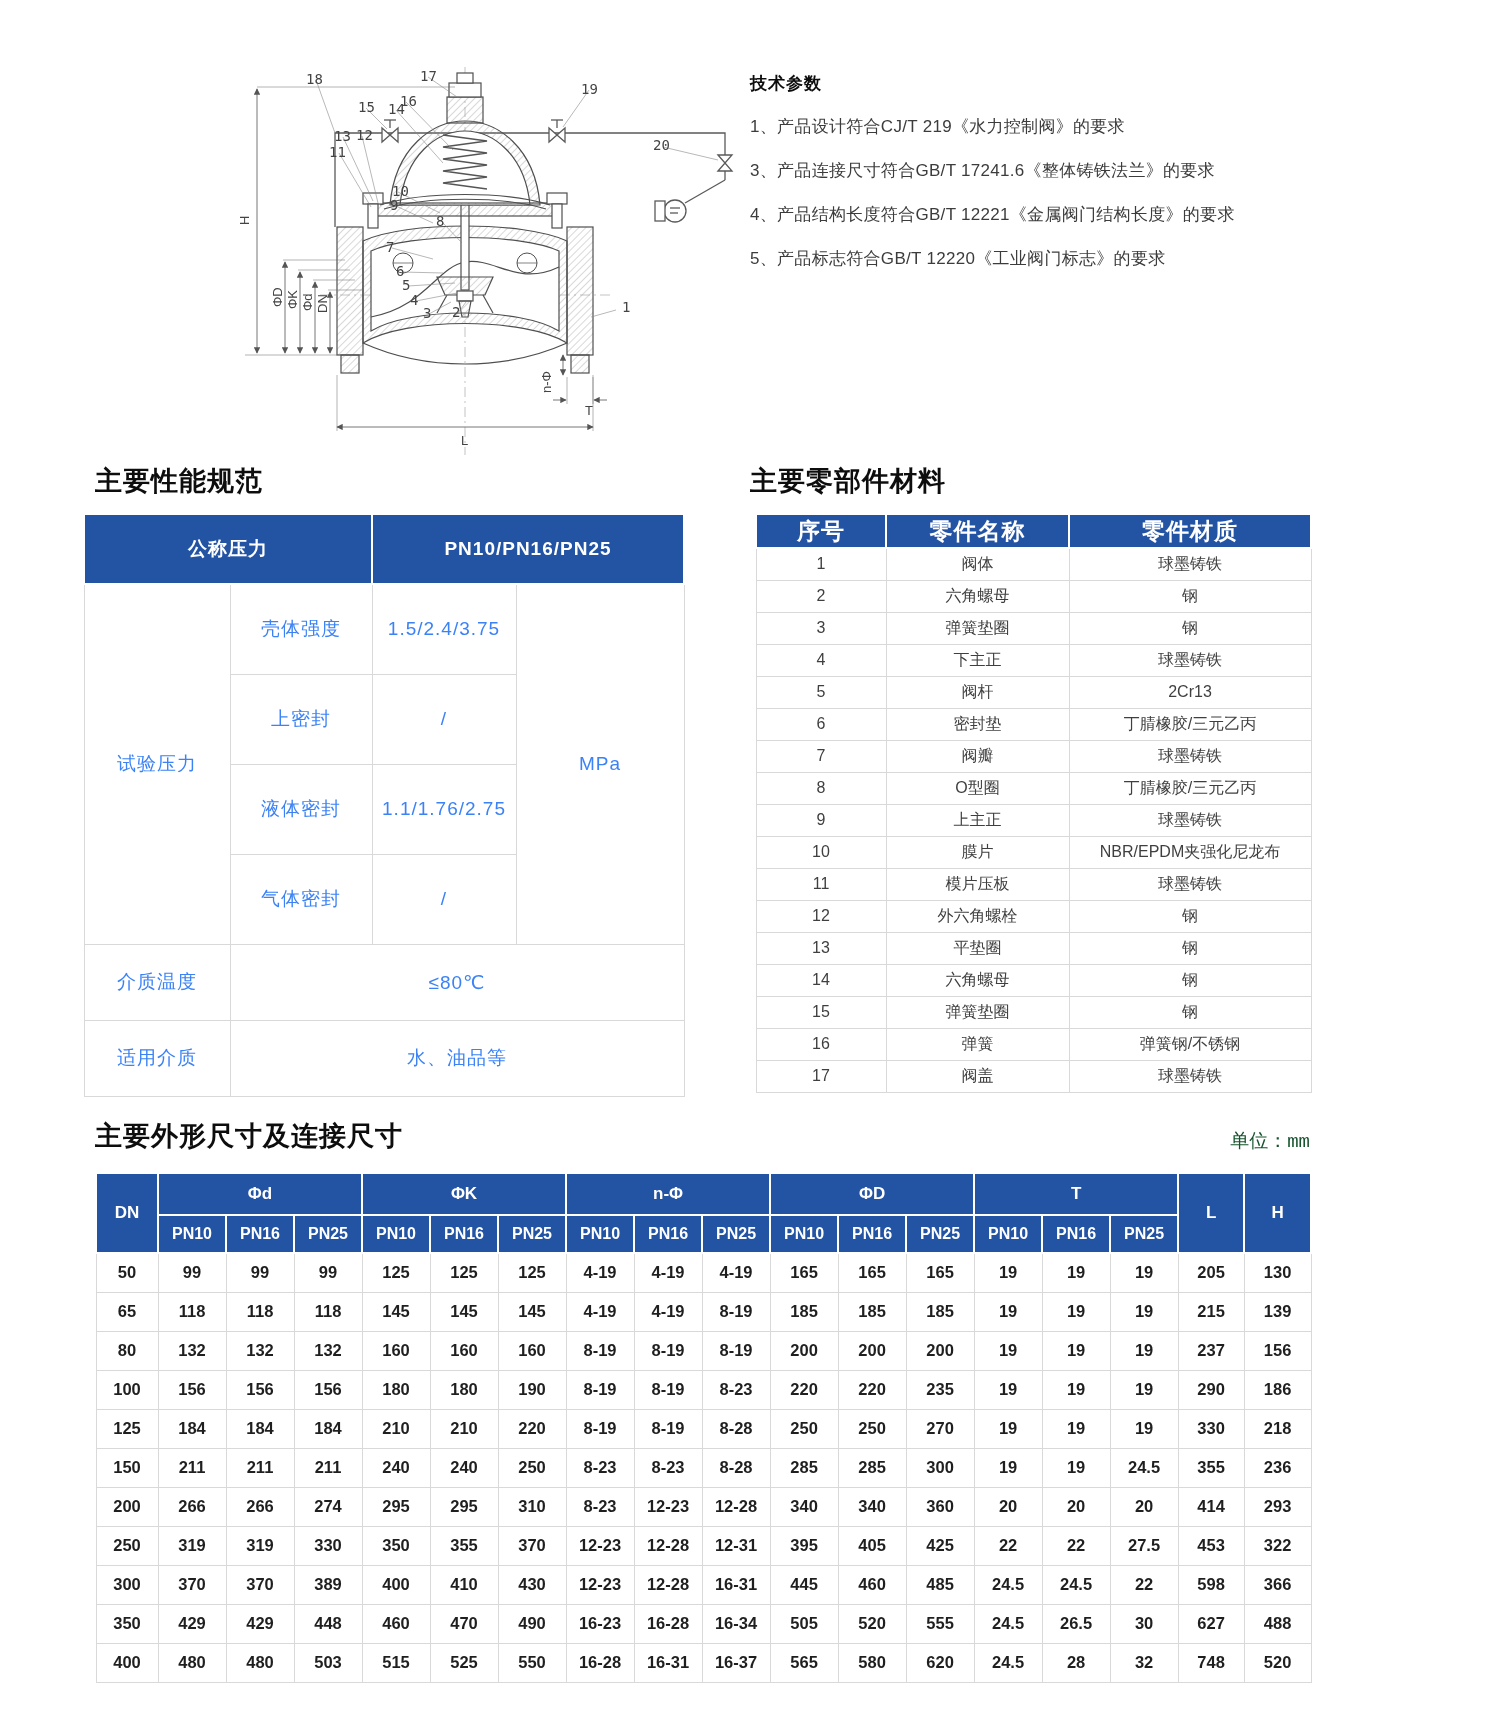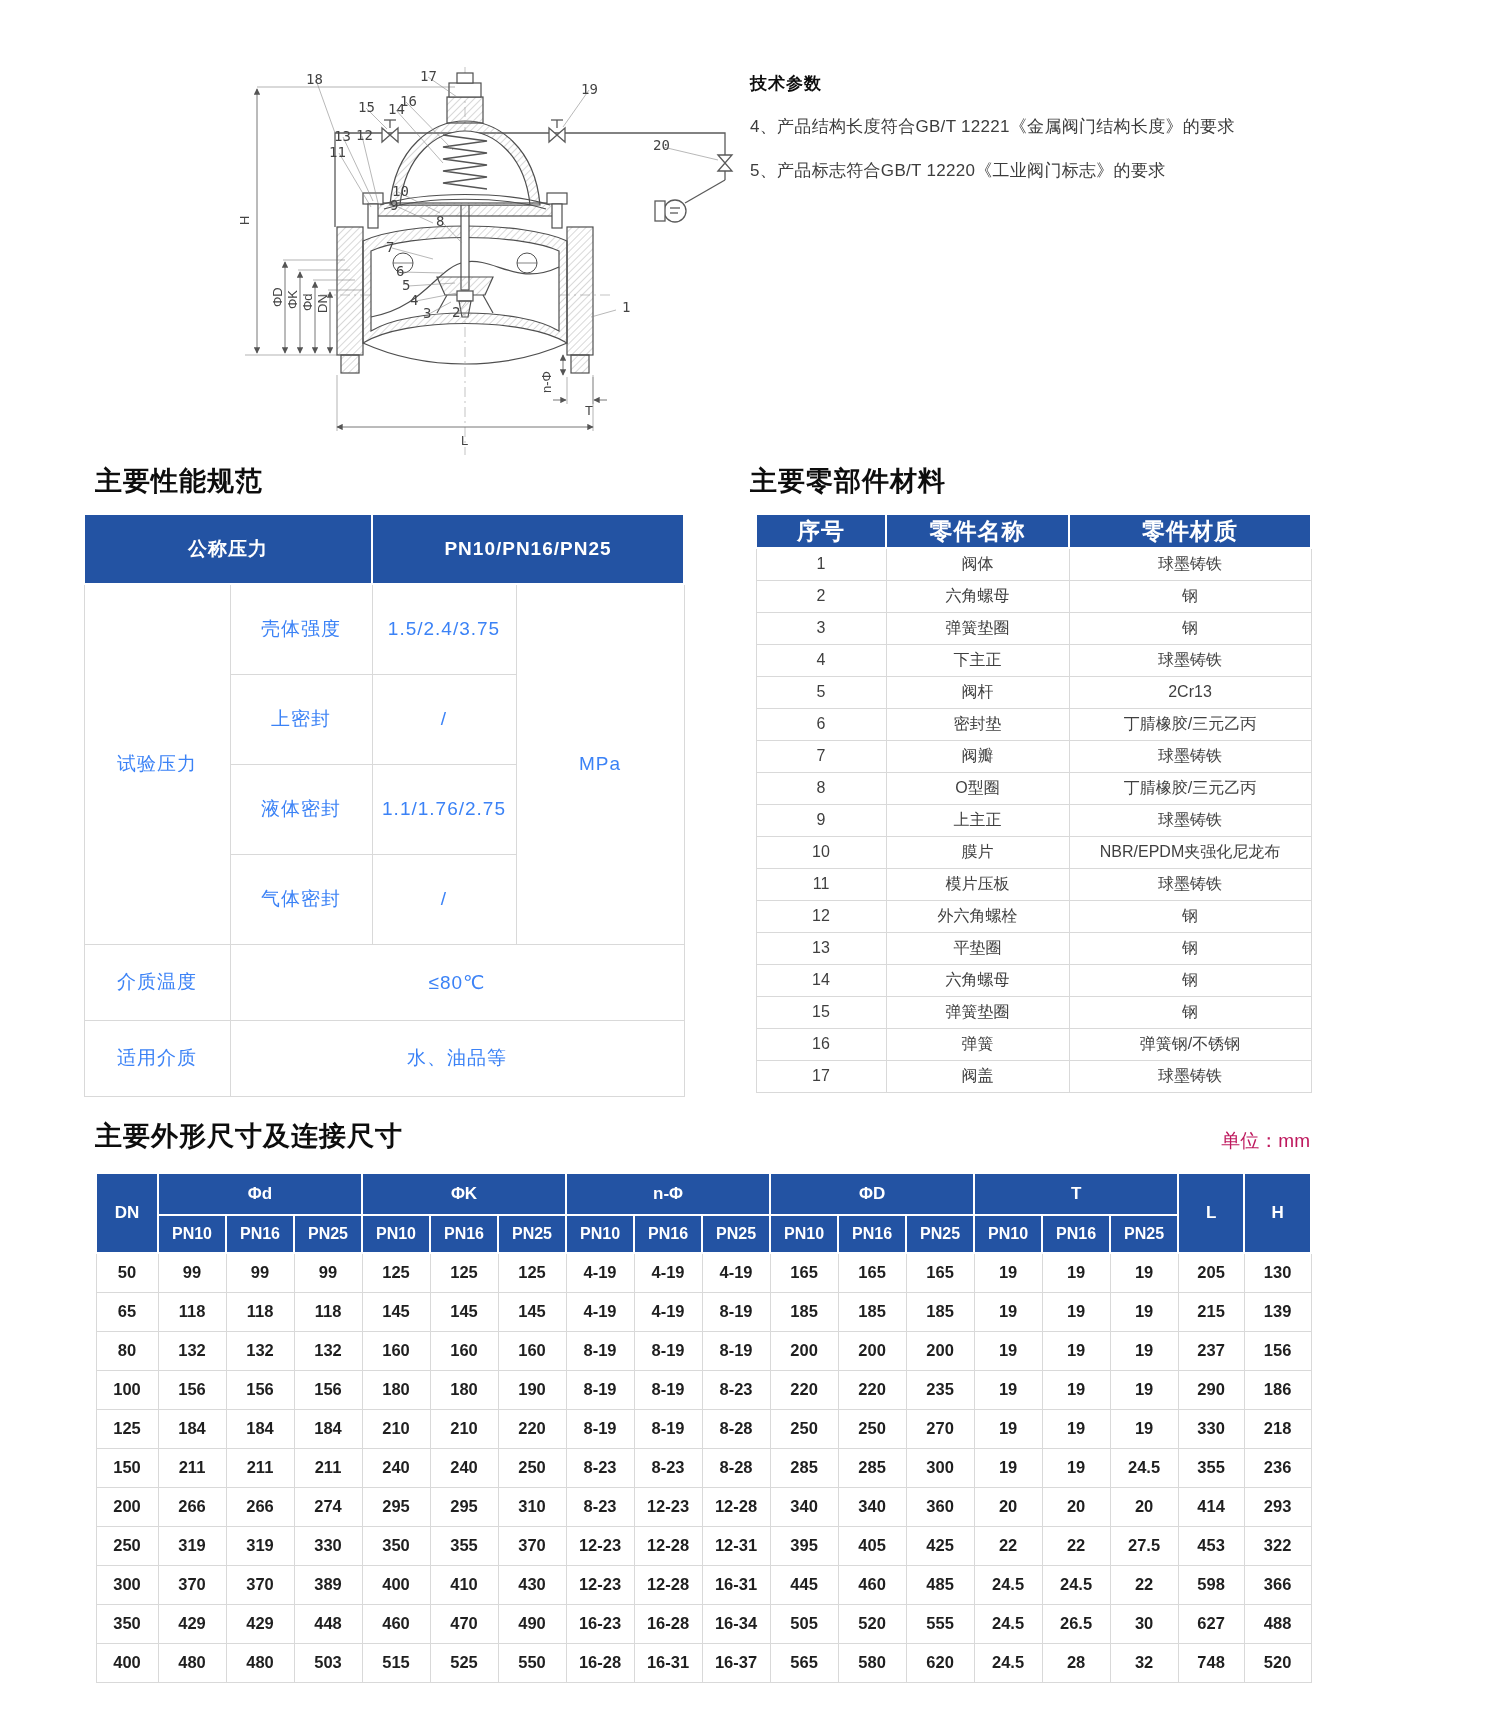--- a/index.html
+++ b/index.html
@@ -53,21 +53,21 @@
 
   
   #materials-title { left:750px; top:463px; }
   #materials-table-wrap { left:755px; top:513px; }
   #materials-table { width:555px; }
   #materials-table th { height:34px; font-size:23px; letter-spacing:1px; }
   #materials-table td { height:32px; font-size:16px; color:#3f3f3f; }
 
   
   #dims-header { left:95px; top:1118px; width:1215px; display:flex; justify-content:space-between; align-items:flex-end; }
-  #unit-label { font-size:19px; color:#be185d; }
+  #unit-label { font-size:19px; color:#14532d;font-family:Liberation Mono, monospace; }
   #dims-table-wrap { left:95px; top:1172px; }
   #dims-table { width:1215px; }
   #dims-table thead tr:first-child th { height:42px; font-size:17px; }
   #dims-table thead tr:last-child  th { height:38px; font-size:16px; }
   #dims-table td { height:39px; font-size:16.5px; font-weight:600; color:#1f1f1f; }
 </style>
 </head>
 <body>
 
 <div id="diagram" class="abs">
@@ -231,20 +231,22 @@
         <text x="276" y="390" class="dimlab">L</text>
         <text x="400" y="360" class="dimlab">T</text>
         <text x="366" y="338" transform="rotate(-90 366 338)" class="dimlab">n-Φ</text>
       </g>
   </svg>
 </div>
 
 <div id="tech-params" class="abs">
   <div class="section-title">技术参数</div>
   <ul id="tech-list">
+      <li>1、产品设计符合CJ/T 219《水力控制阀》的要求</li>
+      <li>3、产品连接尺寸符合GB/T 17241.6《整体铸铁法兰》的要求</li>
       <li>4、产品结构长度符合GB/T 12221《金属阀门结构长度》的要求</li>
       <li>5、产品标志符合GB/T 12220《工业阀门标志》的要求</li>
     </ul>
 </div>
 
 <div id="perf-title" class="abs section-title">主要性能规范</div>
 <div id="perf-table-wrap" class="abs">
   <table id="perf-table">
     <colgroup>
         <col style="width:146px">

